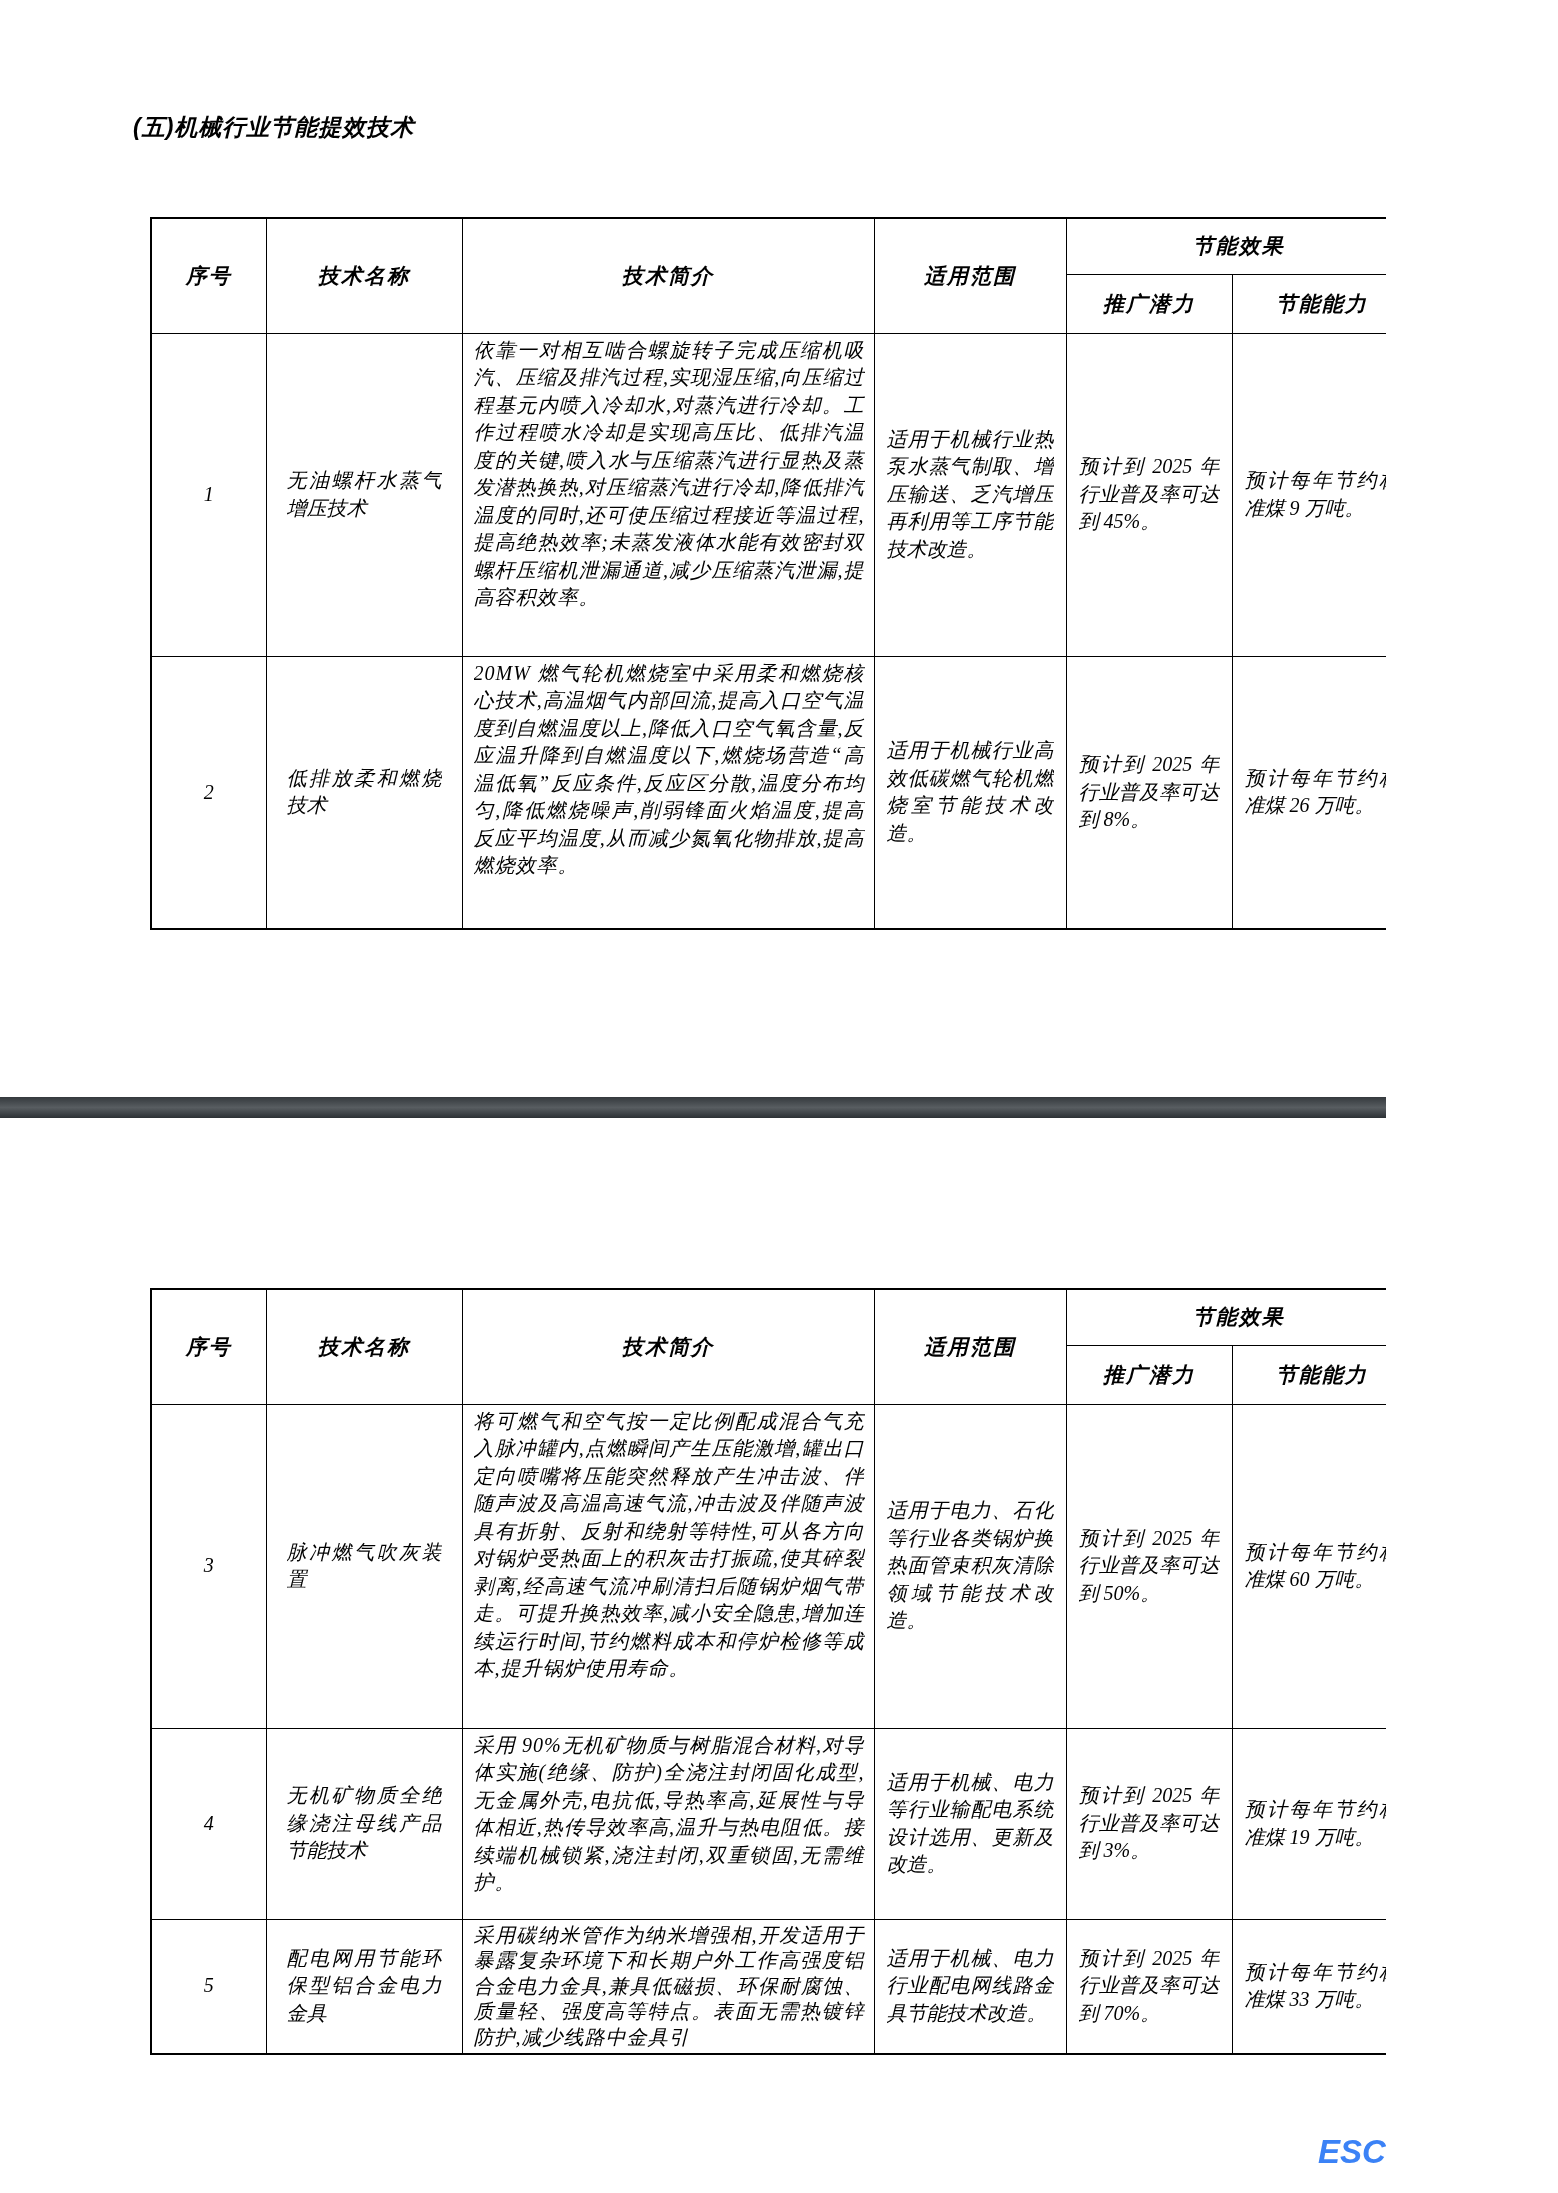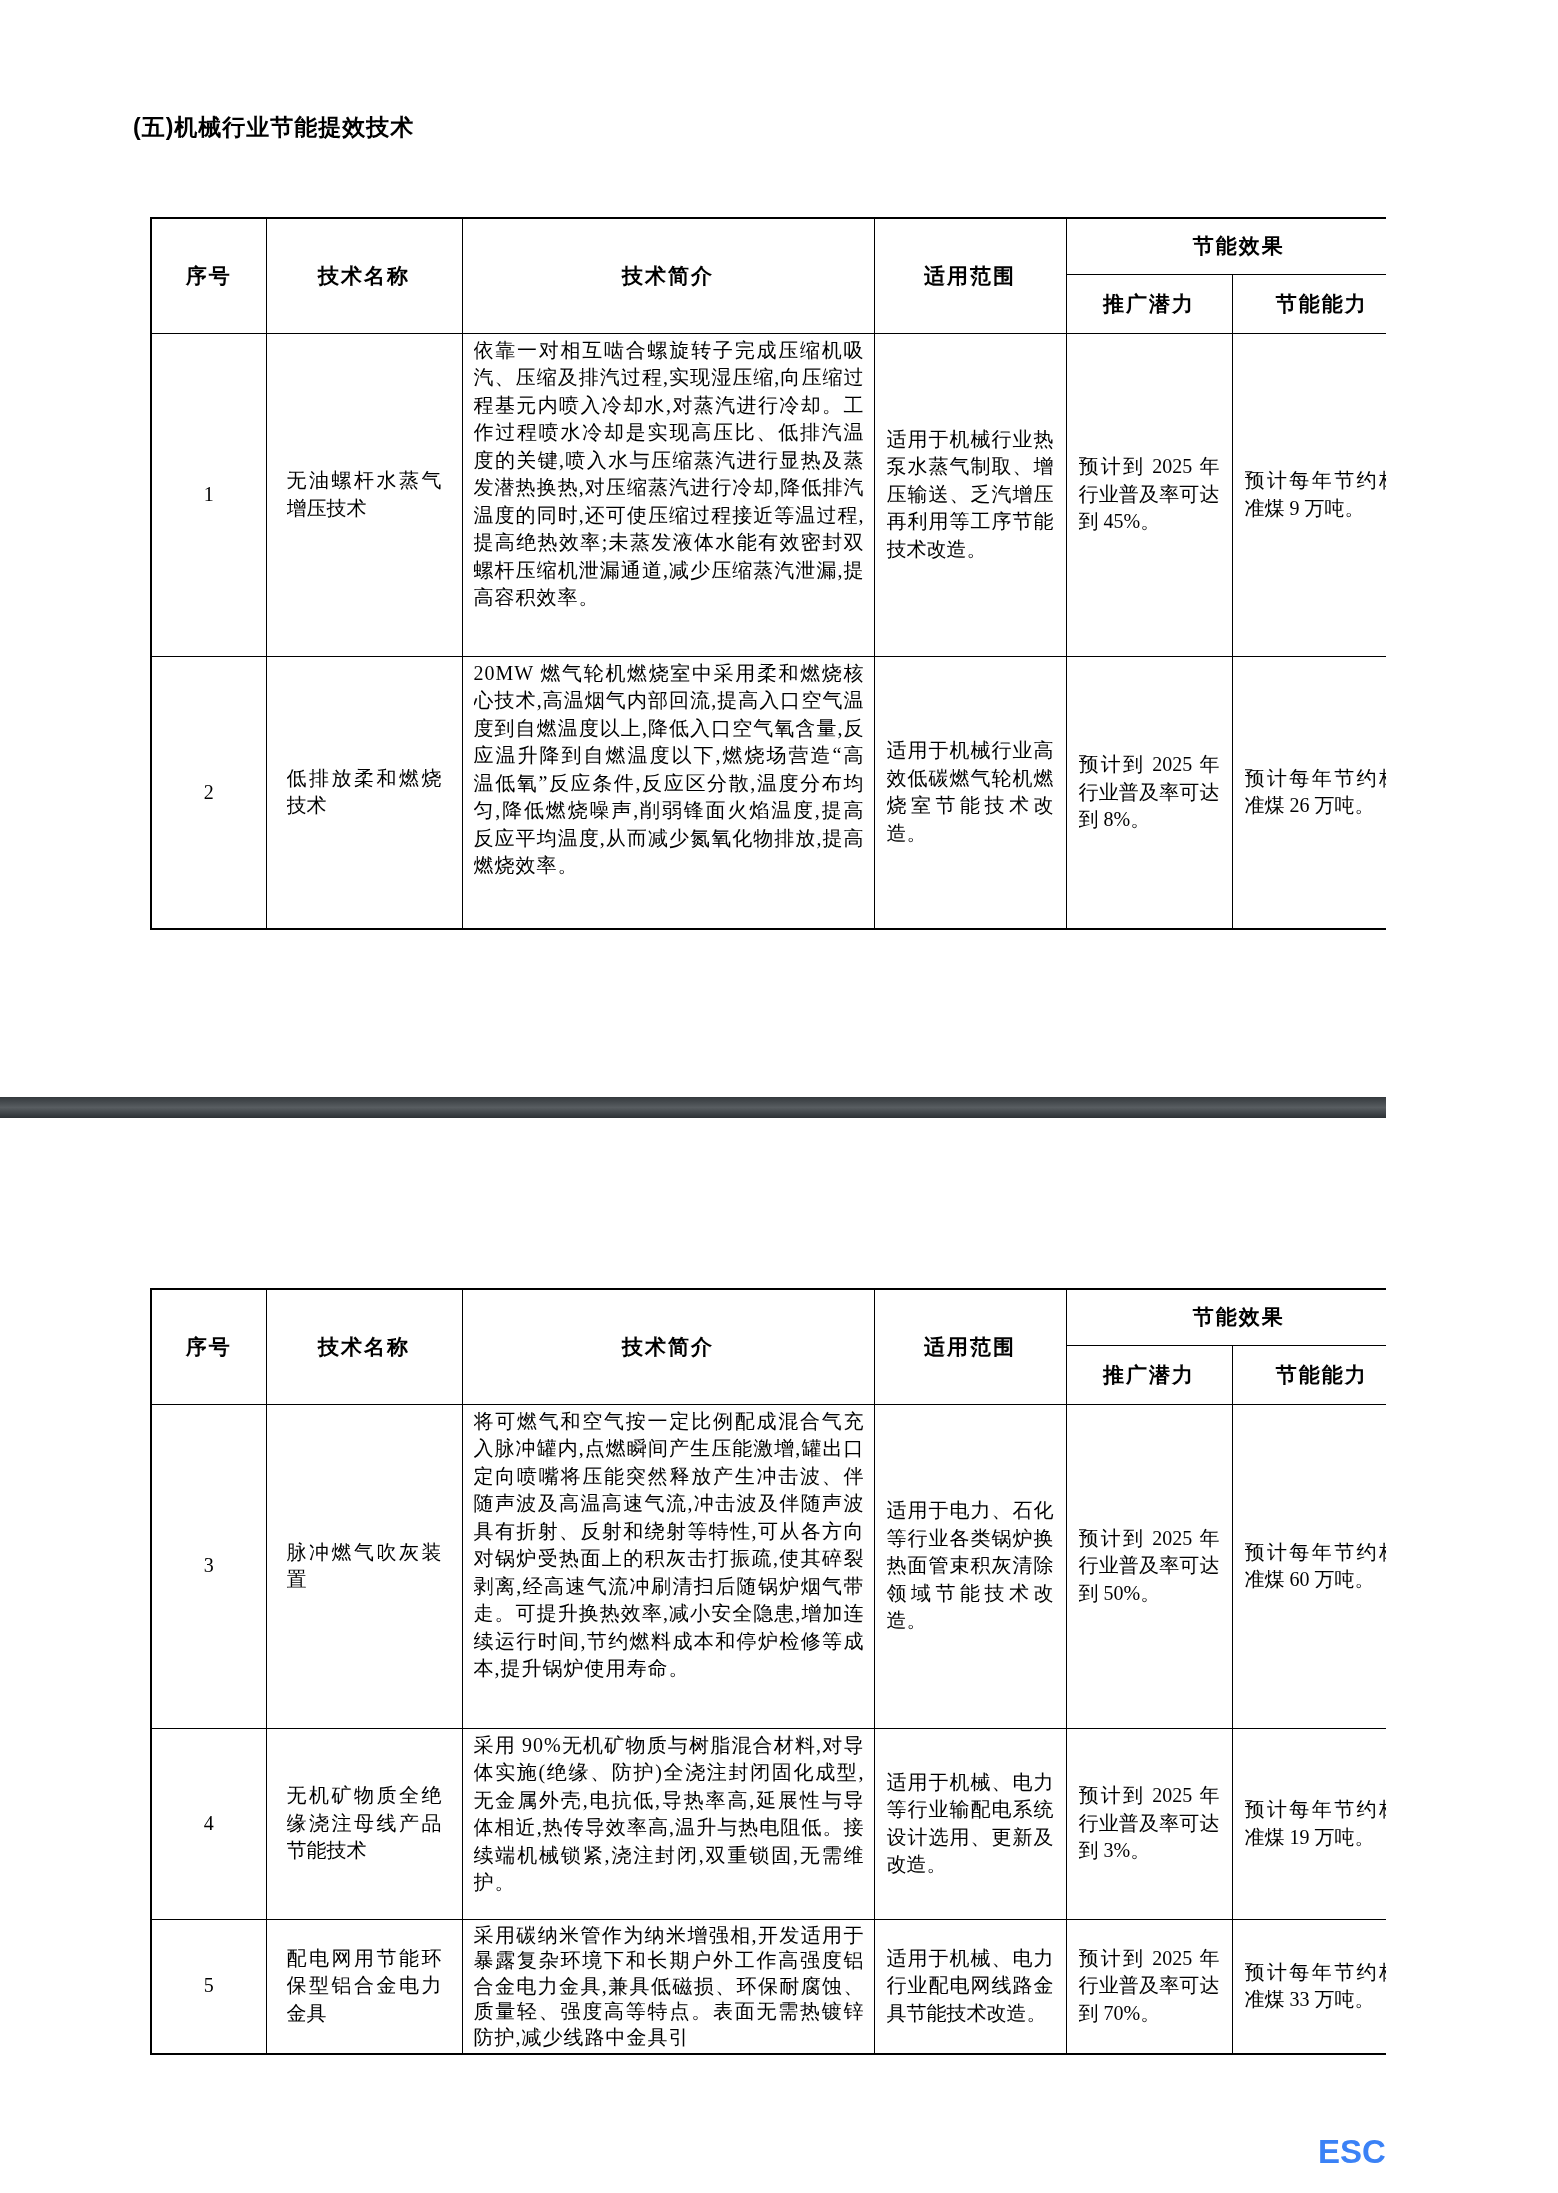--- a/index.html
+++ b/index.html
@@ -1,19 +1,20 @@
 <!DOCTYPE html>
 <html><head>
 <meta charset="utf-8">
 <style>
   html,body { margin:0; padding:0; background:#ffffff; }
   .doc {
     position:relative; width:1386px; height:2193px; background:#ffffff;
     font-family:"Liberation Serif","DejaVu Serif",serif; color:#000;
     overflow:hidden;
+    font-style:italic;
   }
   .heading {
     position:absolute; left:133px; top:112px;
     font-family:"Liberation Sans","DejaVu Sans",sans-serif;
     font-weight:bold; font-size:23px; letter-spacing:1px;
   }
   table.doc-table {
     position:absolute; left:150px; width:1261px;
     border-collapse:collapse; table-layout:fixed;
     border:2px solid #000;

